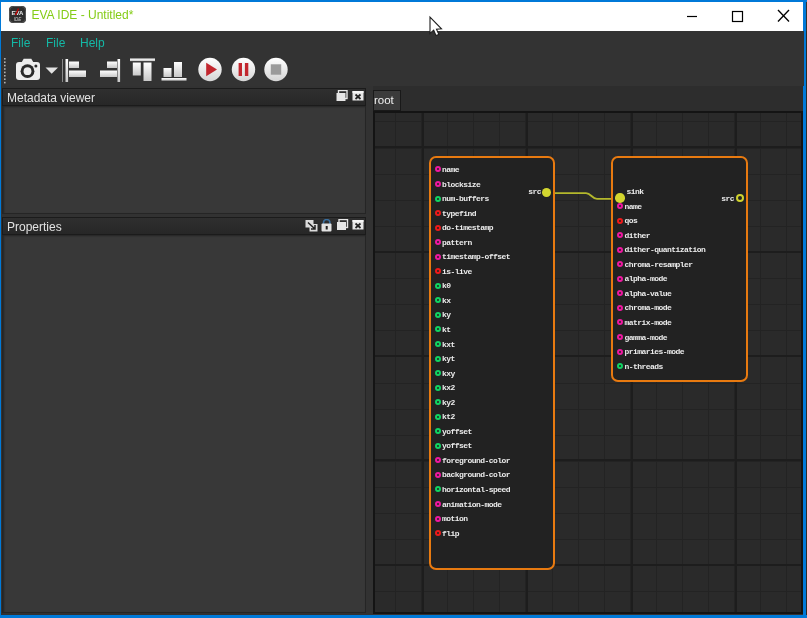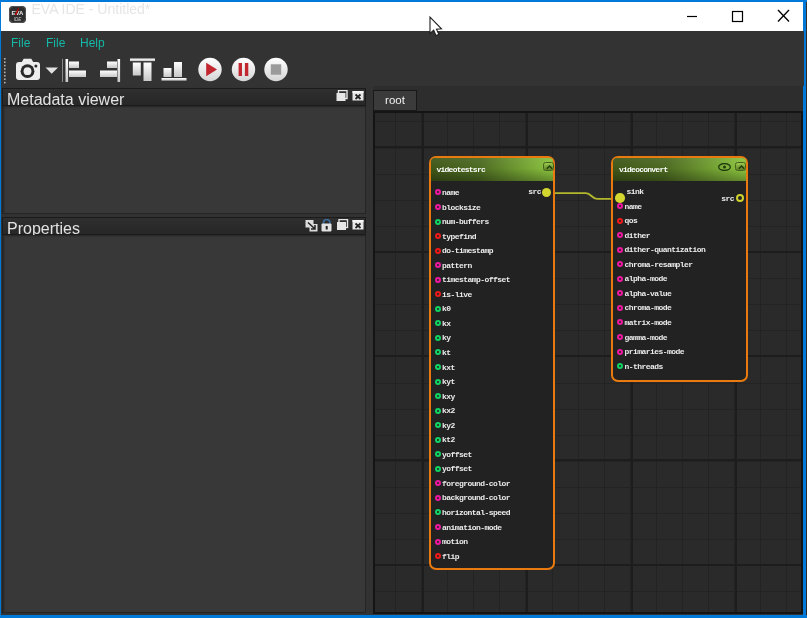--- a/index.html
+++ b/index.html
@@ -4,36 +4,36 @@
 *{margin:0;padding:0;box-sizing:border-box;}
 html,body{width:807px;height:618px;overflow:hidden;background:#323232;
   font-family:"Liberation Sans",sans-serif;position:relative;}
 .abs{position:absolute;}
 
 #topblue{left:0;top:0;width:807px;height:2px;background:#0079d8;}
 #leftblue{left:0;top:2px;width:1px;height:616px;background:#0079d8;}
 #rightblue{left:803px;top:2px;width:3px;height:616px;background:#0079d8;}
 #botblue{left:0;top:615px;width:807px;height:3px;background:#0079d8;}
 #titlebar{left:1px;top:2px;width:803px;height:29px;background:#ffffff;}
-#apptitle{left:31.5px;top:1px;font-size:14px;color:#e5e5e5;}
+#apptitle{left:31.5px;top:8px;font-size:12px;color:#84cc16;}
 
 #menubar{left:1px;top:31px;width:803px;height:25px;background:#333333;}
 .menuitem{position:absolute;top:36px;font-size:12px;color:#14b8a6;}
 
 #toolbar{left:1px;top:56px;width:803px;height:30px;background:#333333;}
 .tsep{position:absolute;top:3px;width:1px;height:23px;background:#8a8a8a;}
 
 .ptitle{left:2px;width:364px;height:18px;background:linear-gradient(#2f2f2f,#272727);
-  border:1px solid #1b1b1b;color:#e2e2e2;font-size:16px;}
+  border:1px solid #1b1b1b;color:#e2e2e2;font-size:12px;}
 .ptitle span{position:absolute;left:4px;top:2px;}
 .pcontent{left:2px;width:364px;border:1px solid #252525;
   border-top:none;box-shadow:inset 1px 1px 2px rgba(0,0,0,.35);background:#383838;}
 
-#tab{left:373px;top:90px;width:44px;height:21px;background:#3b3b3b;
-  border:1px solid #191919;color:#f0f0f0;font-size:11.5px;text-align:center;
+#tab{left:373px;top:90px;width:28px;height:21px;background:#3b3b3b;
+  border:1px solid #191919;color:#f0f0f0;font-size:11.5px;
   line-height:19px;}
 #canvas{left:373px;top:111px;width:430px;height:503px;background:
   repeating-linear-gradient(to right,transparent 0 47px,#1d1d1d 47px 49px,transparent 49px 104.4px),
   repeating-linear-gradient(to bottom,transparent 0 33.2px,#1d1d1d 33.2px 35.2px,transparent 35.2px 104.4px),
   repeating-linear-gradient(to right,transparent 0 19.9px,#232323 19.9px 20.9px,transparent 20.9px 26.1px),
   repeating-linear-gradient(to bottom,transparent 0 8.5px,#232323 8.5px 9.5px,transparent 9.5px 26.1px),
   #2a2a2a;
   border:2px solid #141414;overflow:hidden;}
 
 .node{position:absolute;border:2.5px solid #e87a10;border-radius:7px;
@@ -187,28 +187,20 @@
 
 <div class="abs" style="left:373px;top:86px;width:430px;height:25px;background:#2d2d2d"></div>
 <div class="abs" id="tab">root</div>
 <div class="abs" id="canvas">
  <svg style="position:absolute;left:0;top:0" width="428" height="499">
   <path d="M171.5 80.2 H211 C216,80.2 217,85.8 222,85.8 H245" fill="none" stroke="#b4b82c" stroke-width="1.8"></path>
  </svg>
 </div>
 
 <div class="node" style="left:428.5px;top:156.3px;width:126.5px;height:414px">
- <div class="nhead">
-      <span class="ttl">videotestsrc</span>
-  <span class="colbtn">
-        <svg width="12" height="9" style="position:absolute;left:0;top:0">
-   <path d="M2.8 5.7 L5.5 3 L8.2 5.7" fill="none" stroke="#213c0c" stroke-width="1.5"></path>
-        </svg>
-      </span>
- </div>
  <div style="padding-top:3.9px">
 <div class="row">
         <span class="dot p"></span>
         <span class="lbl">name</span>
       </div>
 <div class="row">
         <span class="dot p"></span>
         <span class="lbl">blocksize</span>
       </div>
 <div class="row">
@@ -306,33 +298,21 @@
 <div class="row">
         <span class="dot r"></span>
         <span class="lbl">flip</span>
       </div>
  </div>
  <span class="portlbl" style="right:12px;top:28.5px">src</span>
  <span class="ydot" style="left:111px;top:29.5px"></span>
 </div>
 
 <div class="node" style="left:611px;top:156.3px;width:136.6px;height:225.7px">
- <div class="nhead">
-      <span class="ttl">videoconvert</span>
-  <svg width="13" height="8" style="position:absolute;right:14.5px;top:4.5px">
-    <ellipse cx="6.5" cy="4" rx="5.8" ry="3.4" fill="none" stroke="#1e3a0e" stroke-width="1.3"></ellipse>
-    <circle cx="6.5" cy="4" r="1.5" fill="#1e3a0e"></circle>
-      </svg>
-  <span class="colbtn">
-        <svg width="12" height="9" style="position:absolute;left:0;top:0">
-   <path d="M2.8 5.7 L5.5 3 L8.2 5.7" fill="none" stroke="#213c0c" stroke-width="1.5"></path>
-        </svg>
-      </span>
- </div>
- <div style="padding-top:3px">
+ <div style="padding-top:26px">
   <div class="row" style="padding-left:13.5px">
         <span class="lbl">sink</span>
       </div>
 <div class="row">
         <span class="dot p"></span>
         <span class="lbl">name</span>
       </div>
 <div class="row">
         <span class="dot r"></span>
         <span class="lbl">qos</span>

